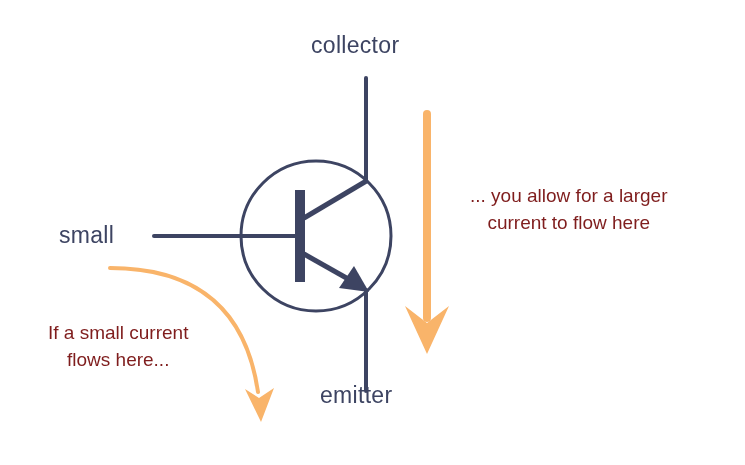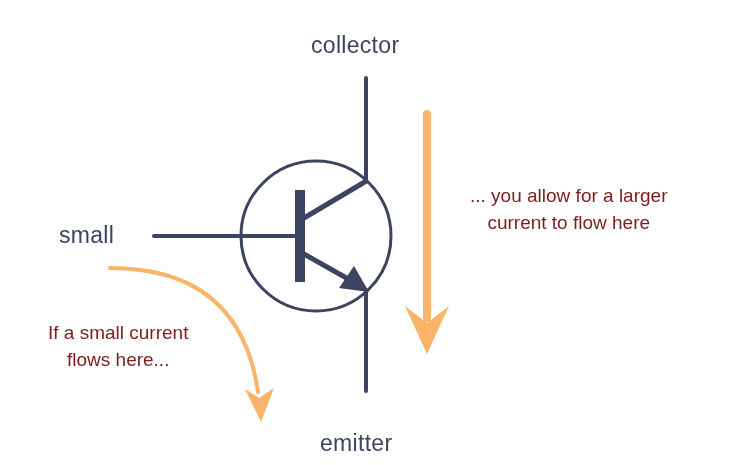--- a/index.html
+++ b/index.html
@@ -30,18 +30,18 @@
 
   <line x1="427" y1="114" x2="427" y2="318" stroke="#f9b46a" stroke-width="8" stroke-linecap="round"></line>
   <polygon points="405,306 427,323 449,306 427,354" fill="#f9b46a"></polygon>
 
   <path d="M110,268 Q240,268 258,392" fill="none" stroke="#f9b46a" stroke-width="4" stroke-linecap="round"></path>
   <polygon points="245,389 259,398 274,388 261,422" fill="#f9b46a"></polygon>
 </svg>
 
 <div class="label terminal" style="left:311px; top:32px;">collector</div>
 <div class="label terminal" style="left:59px; top:222px;">small</div>
-<div class="label terminal" style="left:320px; top:382px;margin-top:48px;">emitter</div>
+<div class="label terminal" style="left:320px; top:382px;">emitter</div>
 
 <div class="label note" style="left:20px; top:319px;margin-left:28px;">If a small current
 flows here...</div>
 <div class="label note" style="left:470px; top:182px;">... you allow for a larger
 current to flow here</div>
 
 </body></html>

